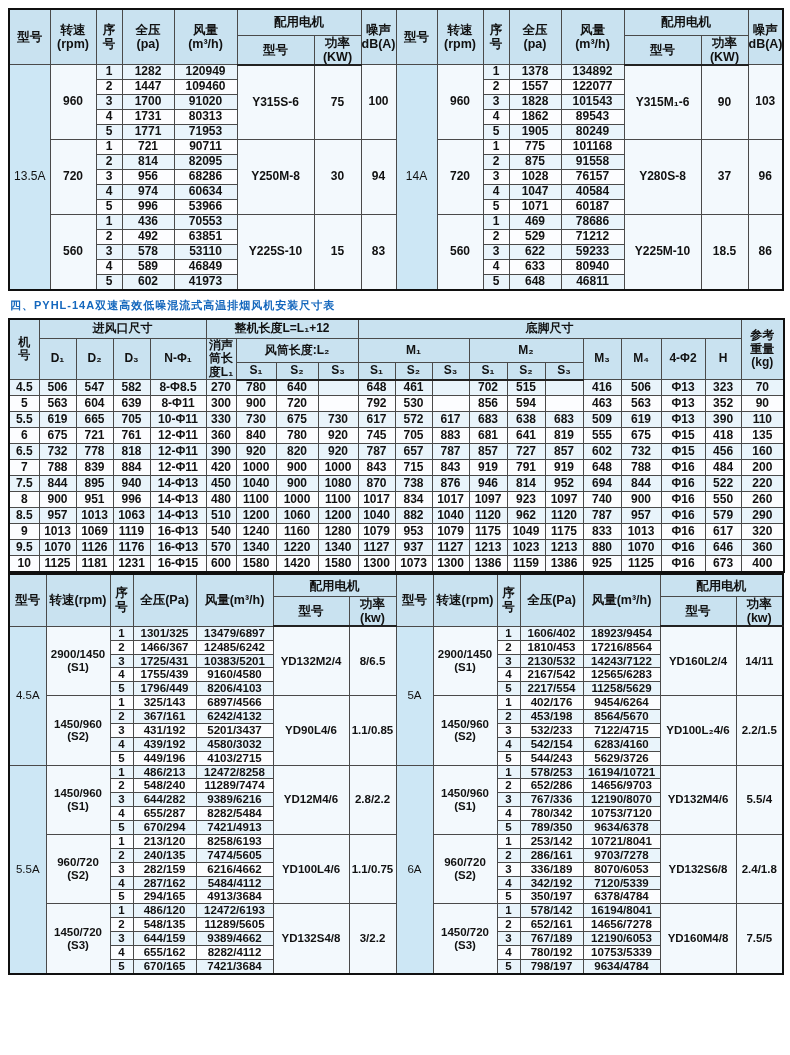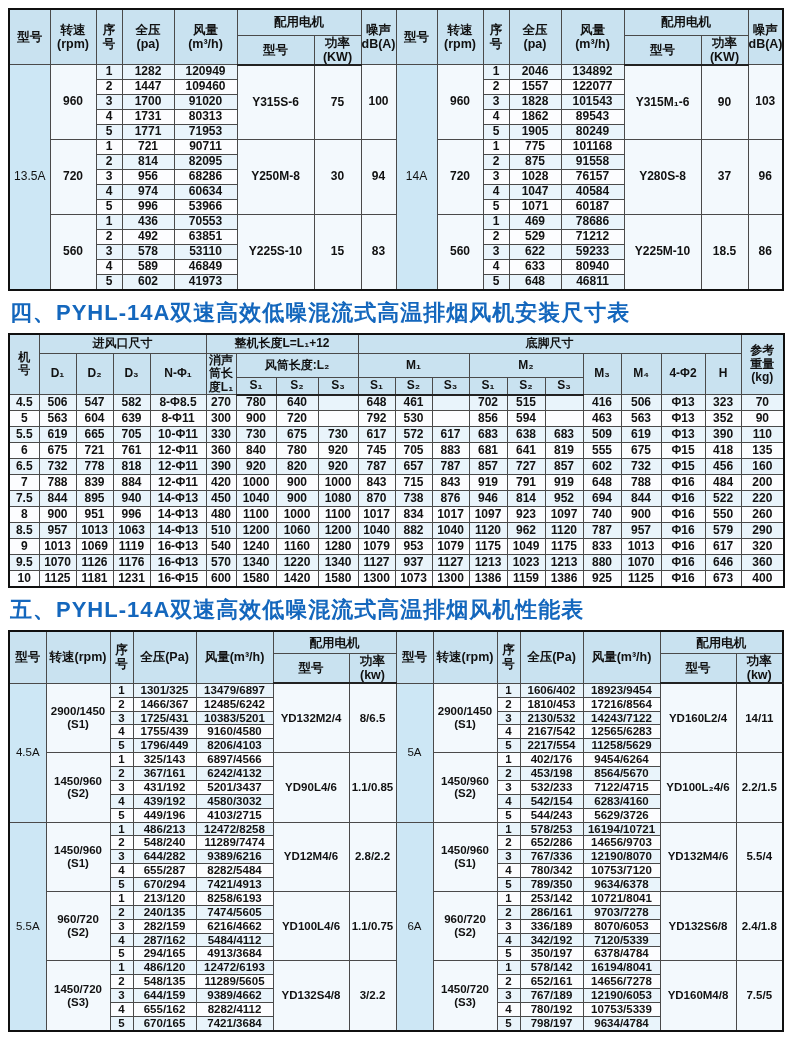--- a/index.html
+++ b/index.html
@@ -34,21 +34,21 @@
   #t2 thead tr:nth-child(3){height:17px;}
   #t2 tbody tr{height:16px;}
 
   #t3{width:774px;font-size:11.5px;}
   #t3 thead th{font-size:12.5px;}
   #t3 thead tr:nth-child(1){height:23px;}
   #t3 thead tr:nth-child(2){height:19px;}
   #t3 tbody tr{height:13px;}
 
   .sec-title{
-    color:#1467bd;font-weight:700;font-size:22px;
+    color:#1467bd;font-weight:700;font-size:11px;
     margin:7px 0 5px 2px;letter-spacing:1px;
   }
   .note{font-size:12.5px;margin:6px 2px 2px 4px;color:#111;}
 </style>
 </head>
 <body>
 
 <div class="page">
   <table id="t1">
       <colgroup>
@@ -109,21 +109,21 @@
           <td rowspan="5" class="group-cell">960</td>
           <td>1</td>
           <td>1282</td>
           <td>120949</td>
           <td rowspan="5" class="group-cell">Y315S-6</td>
           <td rowspan="5" class="group-cell">75</td>
           <td rowspan="5" class="group-cell">100</td>
           <td rowspan="15" class="model-col">14A</td>
           <td rowspan="5" class="group-cell">960</td>
           <td>1</td>
-          <td>2046</td>
+          <td>1378</td>
           <td>134892</td>
           <td rowspan="5" class="group-cell">Y315M₁-6</td>
           <td rowspan="5" class="group-cell">90</td>
           <td rowspan="5" class="group-cell">103</td>
         </tr>
         <tr>
           <td>2</td>
           <td>1447</td>
           <td>109460</td>
           <td>2</td>
@@ -575,21 +575,20 @@
           <td>1159</td>
           <td>1386</td>
           <td>925</td>
           <td>1125</td>
           <td>Φ16</td>
           <td>673</td>
           <td>400</td>
         </tr>
       </tbody>
     </table>
-  <div class="sec-title">五、PYHL-14A双速高效低噪混流式高温排烟风机性能表</div>
   <table id="t3">
       <colgroup>
         <col style="width: 37px;">
         <col style="width: 64px;">
         <col style="width: 23px;">
         <col style="width: 63px;">
         <col style="width: 77px;">
         <col style="width: 76px;">
         <col style="width: 47px;">
         <col style="width: 37px;">

